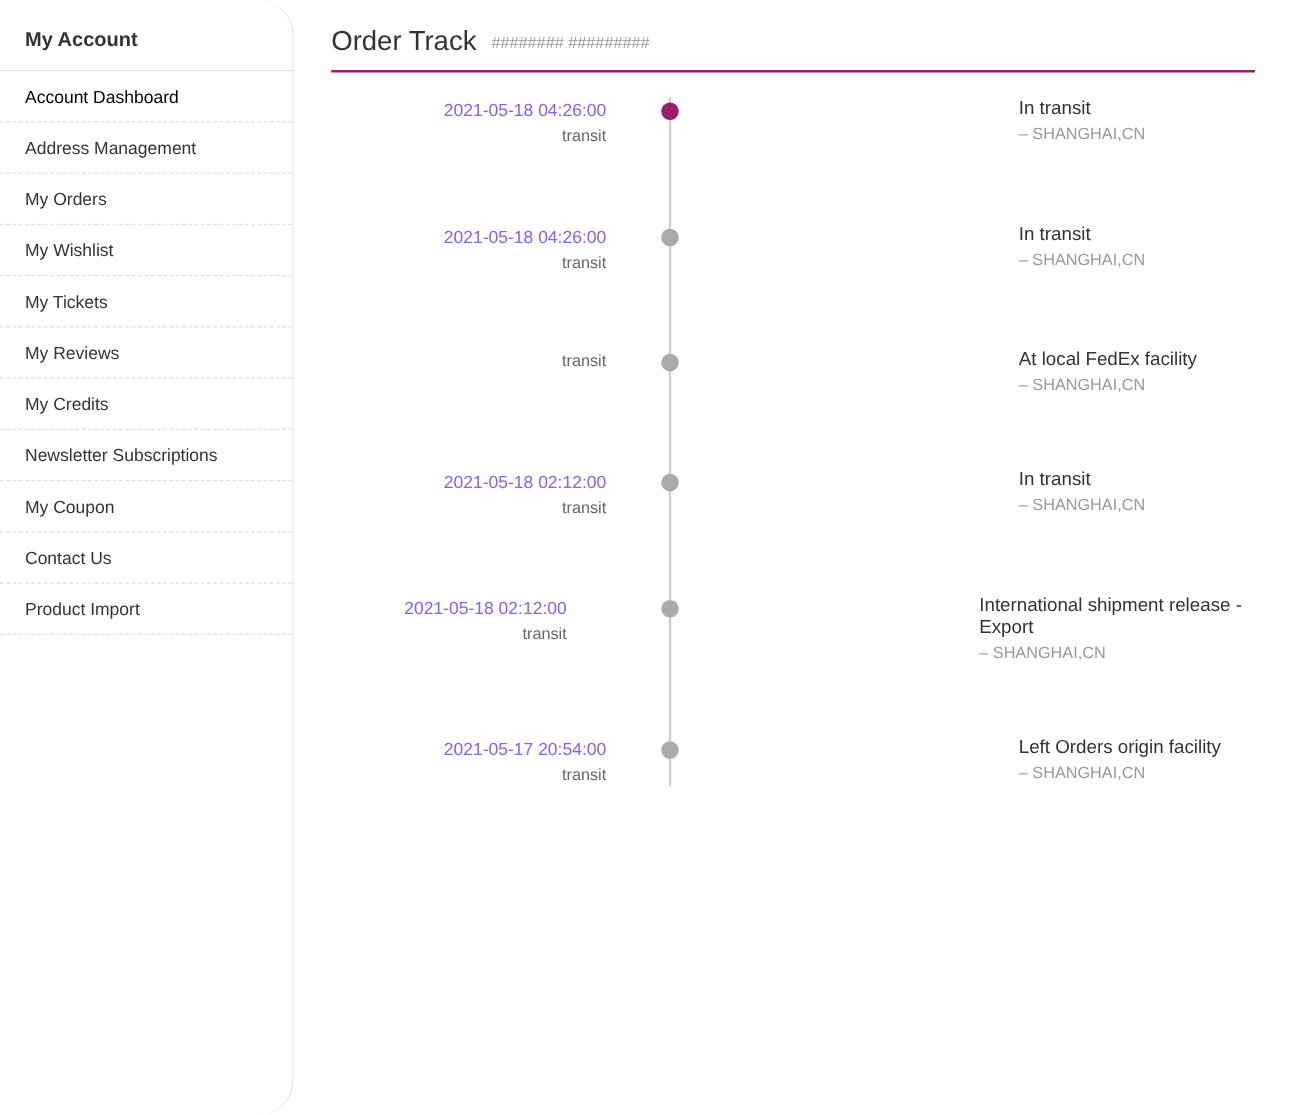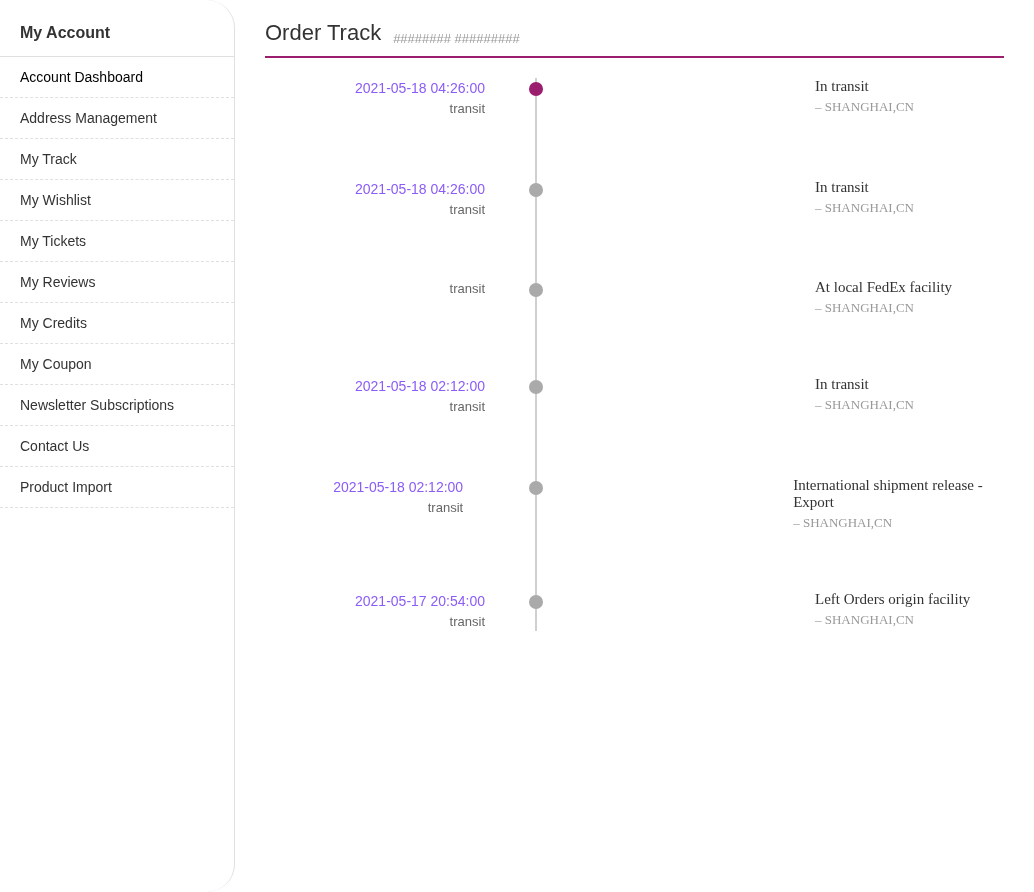--- a/index.html
+++ b/index.html
@@ -42,21 +42,21 @@
     }
 
     
     .main-content {
       flex: 1;
       padding: 20px 30px;
     }
 
     .page-header {
       display: flex;
-      align-items: flex-end;
+      align-items: center;
       border-bottom: 2px solid #9b1d6e;
       padding-bottom: 10px;
       margin-bottom: 20px;
     }
 
     .page-title {
       font-size: 22px;
       font-weight: normal;
       color: #333;
       margin-right: 12px;
@@ -118,21 +118,20 @@
       top: 4px;
       z-index: 1;
     }
 
     .timeline-dot.active {
       background: #9b1d6e;
     }
 
     .timeline-content {
       padding-left: 300px;
-      font-family: Liberation Serif, serif;
     }
 
     .event-title {
       font-size: 15px;
       color: #333;
       margin-bottom: 4px;
     }
 
     .event-location {
       font-size: 13px;
@@ -142,27 +141,27 @@
 </head>
 <body>
 
 <div class="page-wrapper">
 
   <div class="sidebar">
     <div class="sidebar-title">My Account</div>
     <div id="sidebar-items-container">
         <div class="sidebar-item active">Account Dashboard</div>
         <div class="sidebar-item">Address Management</div>
-        <div class="sidebar-item">My Track</div>
+        <div class="sidebar-item">My Orders</div>
         <div class="sidebar-item">My Wishlist</div>
         <div class="sidebar-item">My Tickets</div>
         <div class="sidebar-item">My Reviews</div>
         <div class="sidebar-item">My Credits</div>
+        <div class="sidebar-item">Newsletter Subscriptions</div>
         <div class="sidebar-item">My Coupon</div>
-        <div class="sidebar-item">Newsletter Subscriptions</div>
         <div class="sidebar-item">Contact Us</div>
         <div class="sidebar-item">Product Import</div>
       </div>
   </div>
 
   <div class="main-content">
     <div class="page-header">
       <h1 class="page-title">Order Track</h1>
       <span class="order-number">########  #########</span>
     </div>

